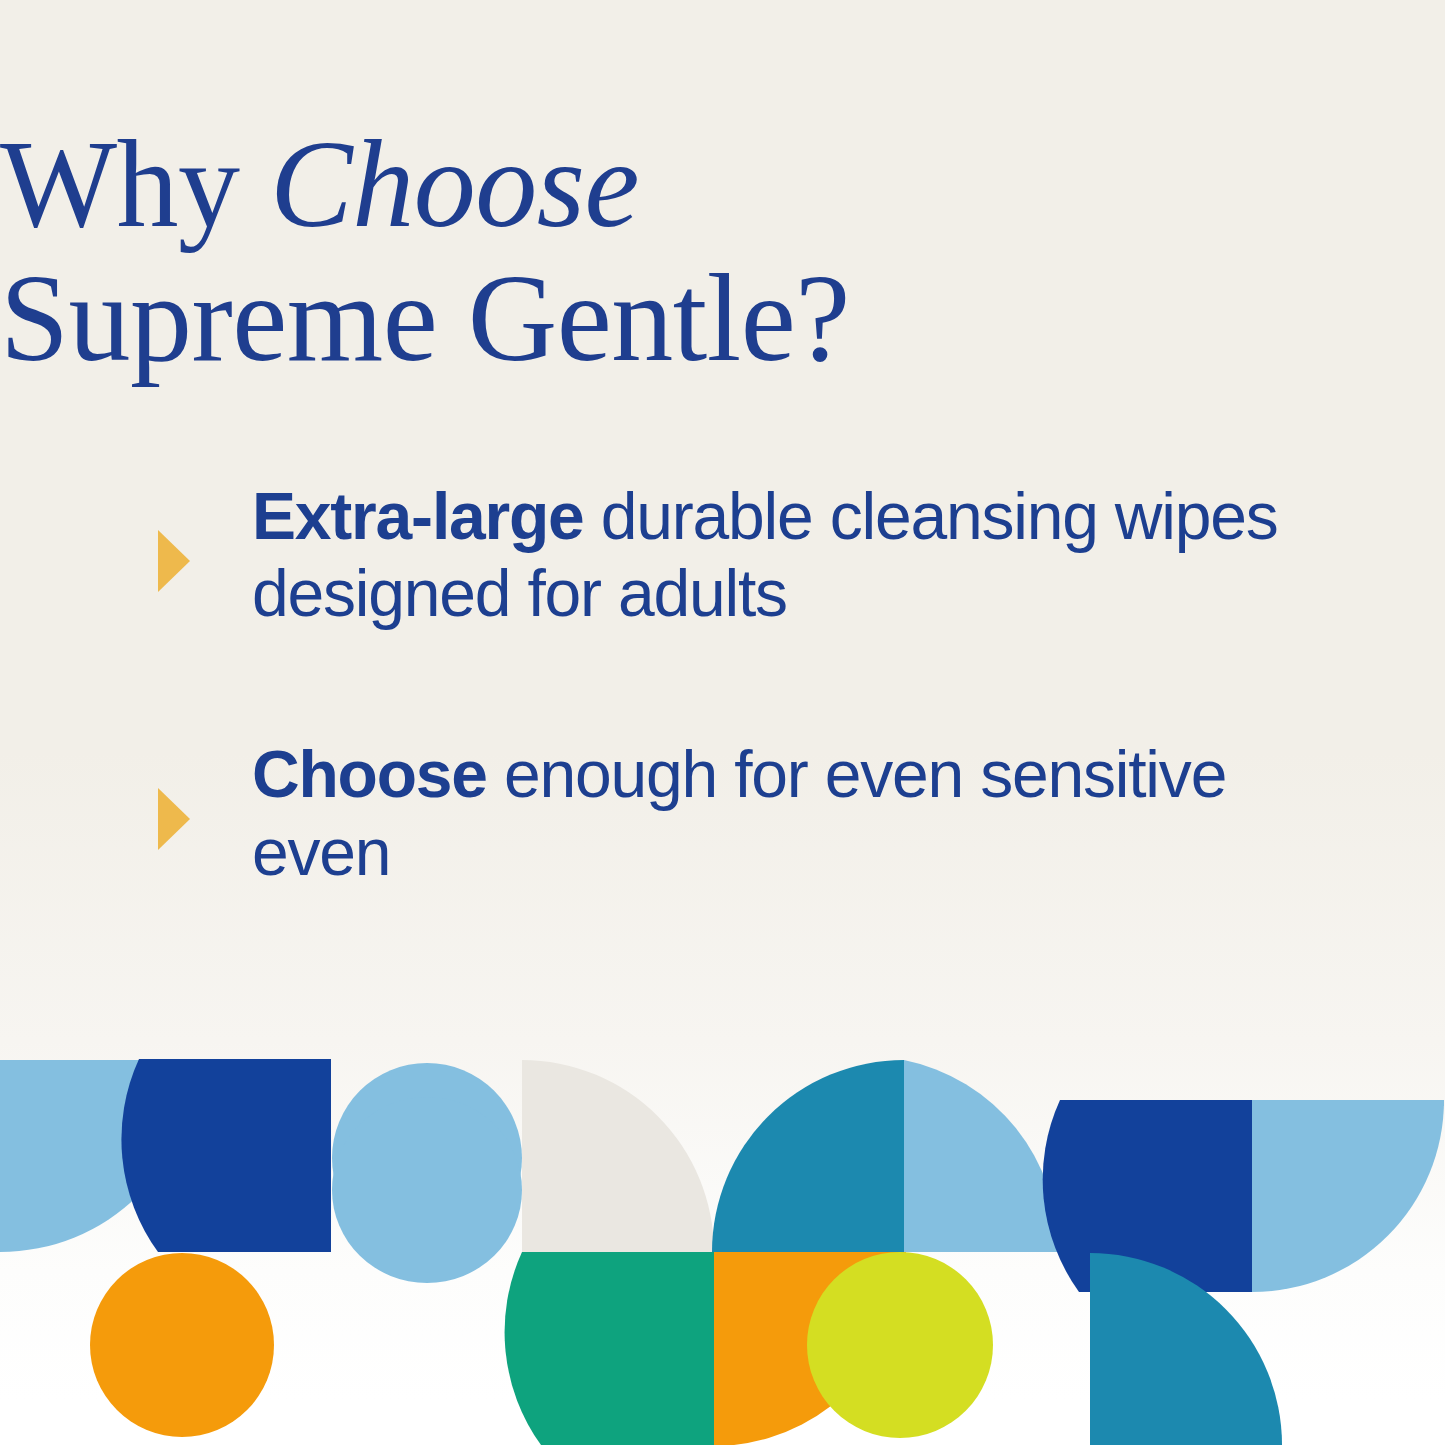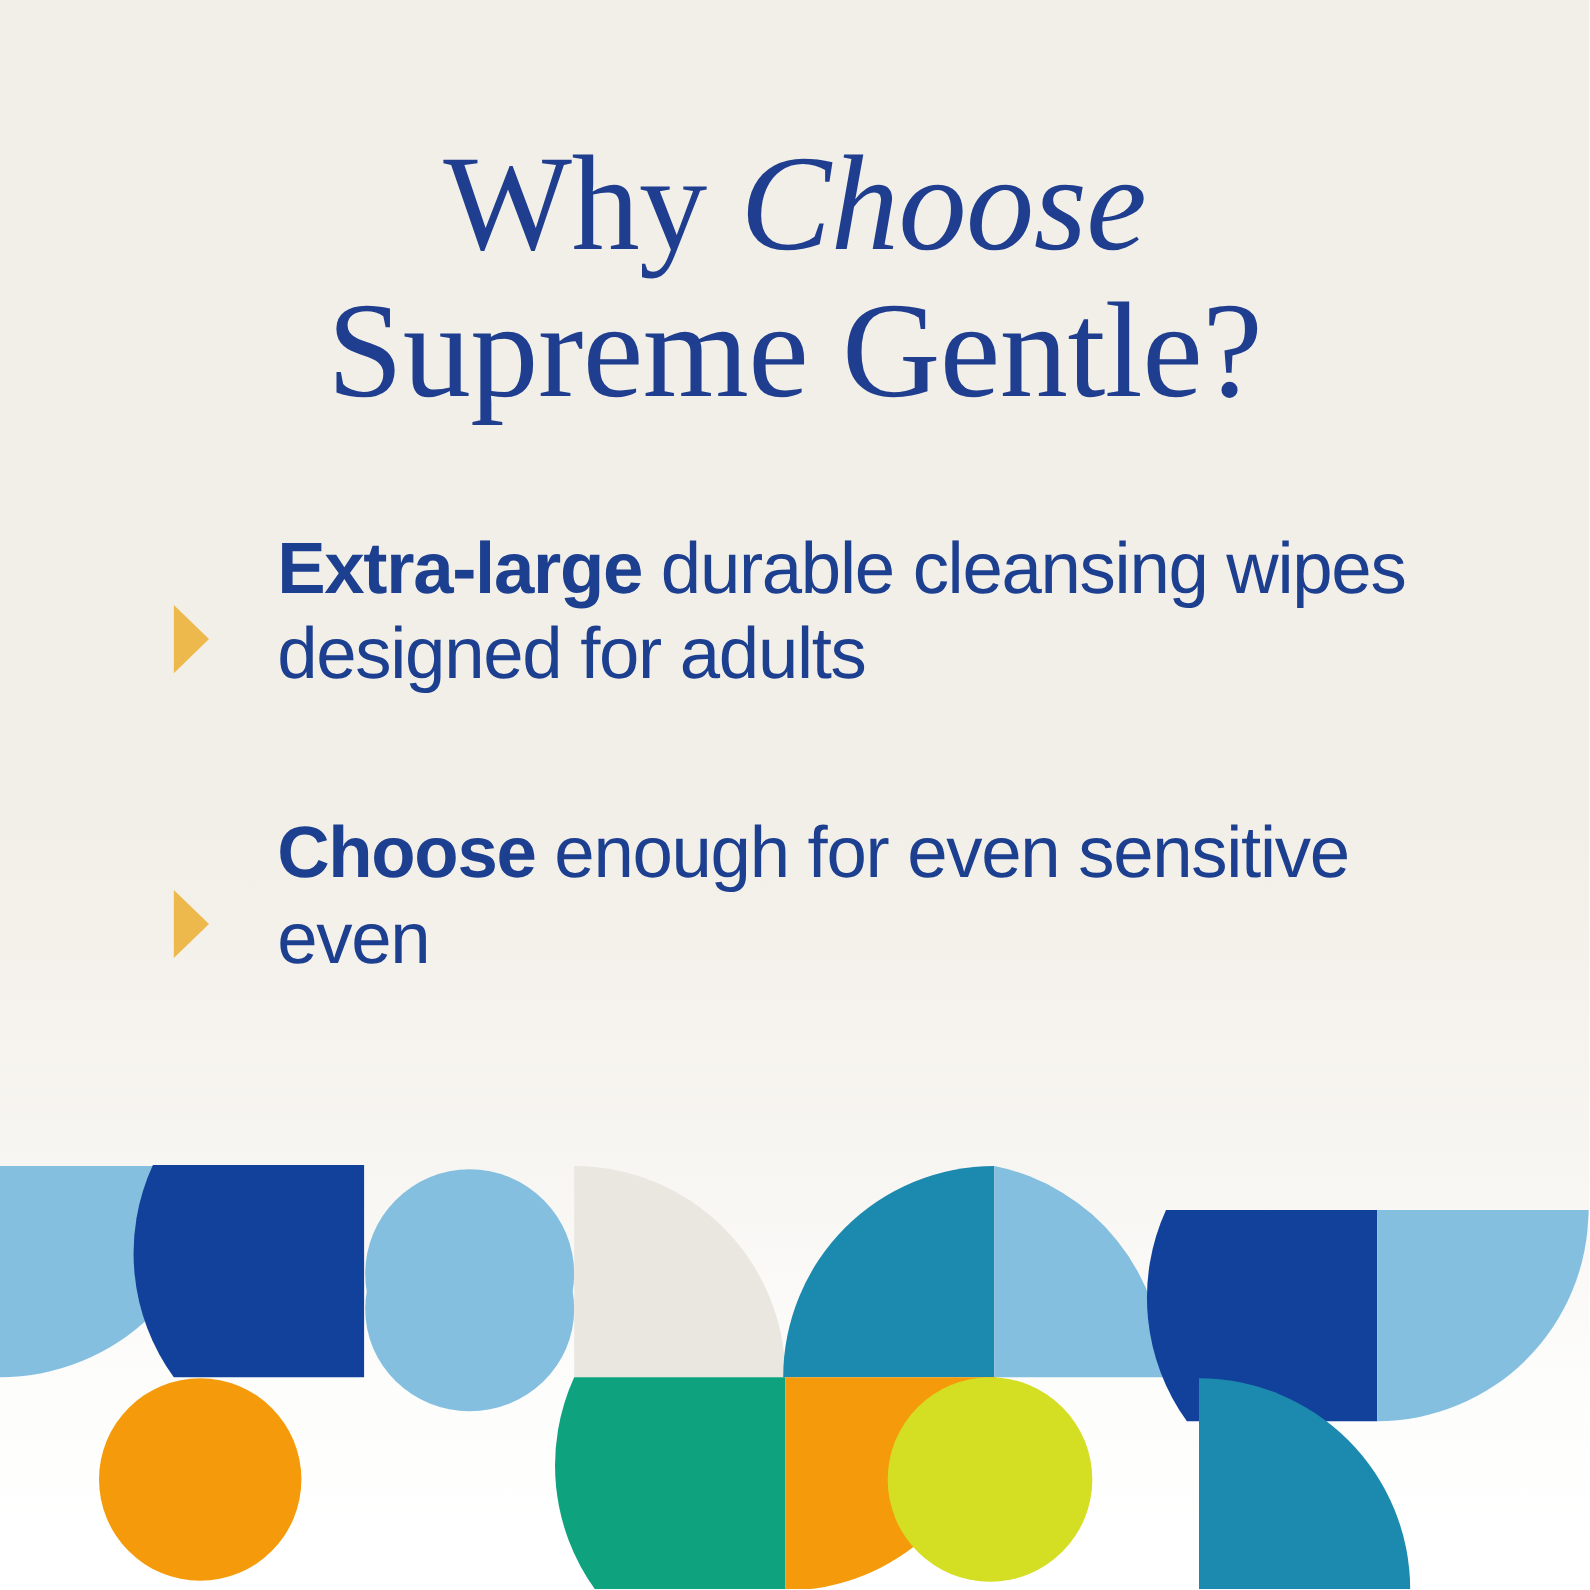--- a/index.html
+++ b/index.html
@@ -29,21 +29,20 @@
                 #ffffff 97%,
                 #ffffff 100%);
   }
 
   
   #heading {
     position: absolute;
     left: 0;
     top: 118px;
     width: 1445px;
-    text-align: center;
     color: #1f3e8f;
     font-family: "Liberation Serif", "DejaVu Serif", serif;
     font-size: 124px;
     line-height: 1.08;
     letter-spacing: -0.5px;
     font-weight: 400;
   }
   #heading .ital { font-style: italic; }
   #heading .line2 { display: block; }
 
@@ -51,21 +50,21 @@
   #bullets {
     position: absolute;
     left: 150px;
     top: 478px;
     width: 1200px;
   }
 
   .bullet {
     position: relative;
     display: flex;
-    align-items: center;
+    align-items: flex-start;
     margin-bottom: 104px;
   }
 
   .bullet-marker {
     flex: 0 0 auto;
     width: 40px;
     height: 62px;
     margin-top: 52px;
     margin-right: 62px;
     position: relative;

